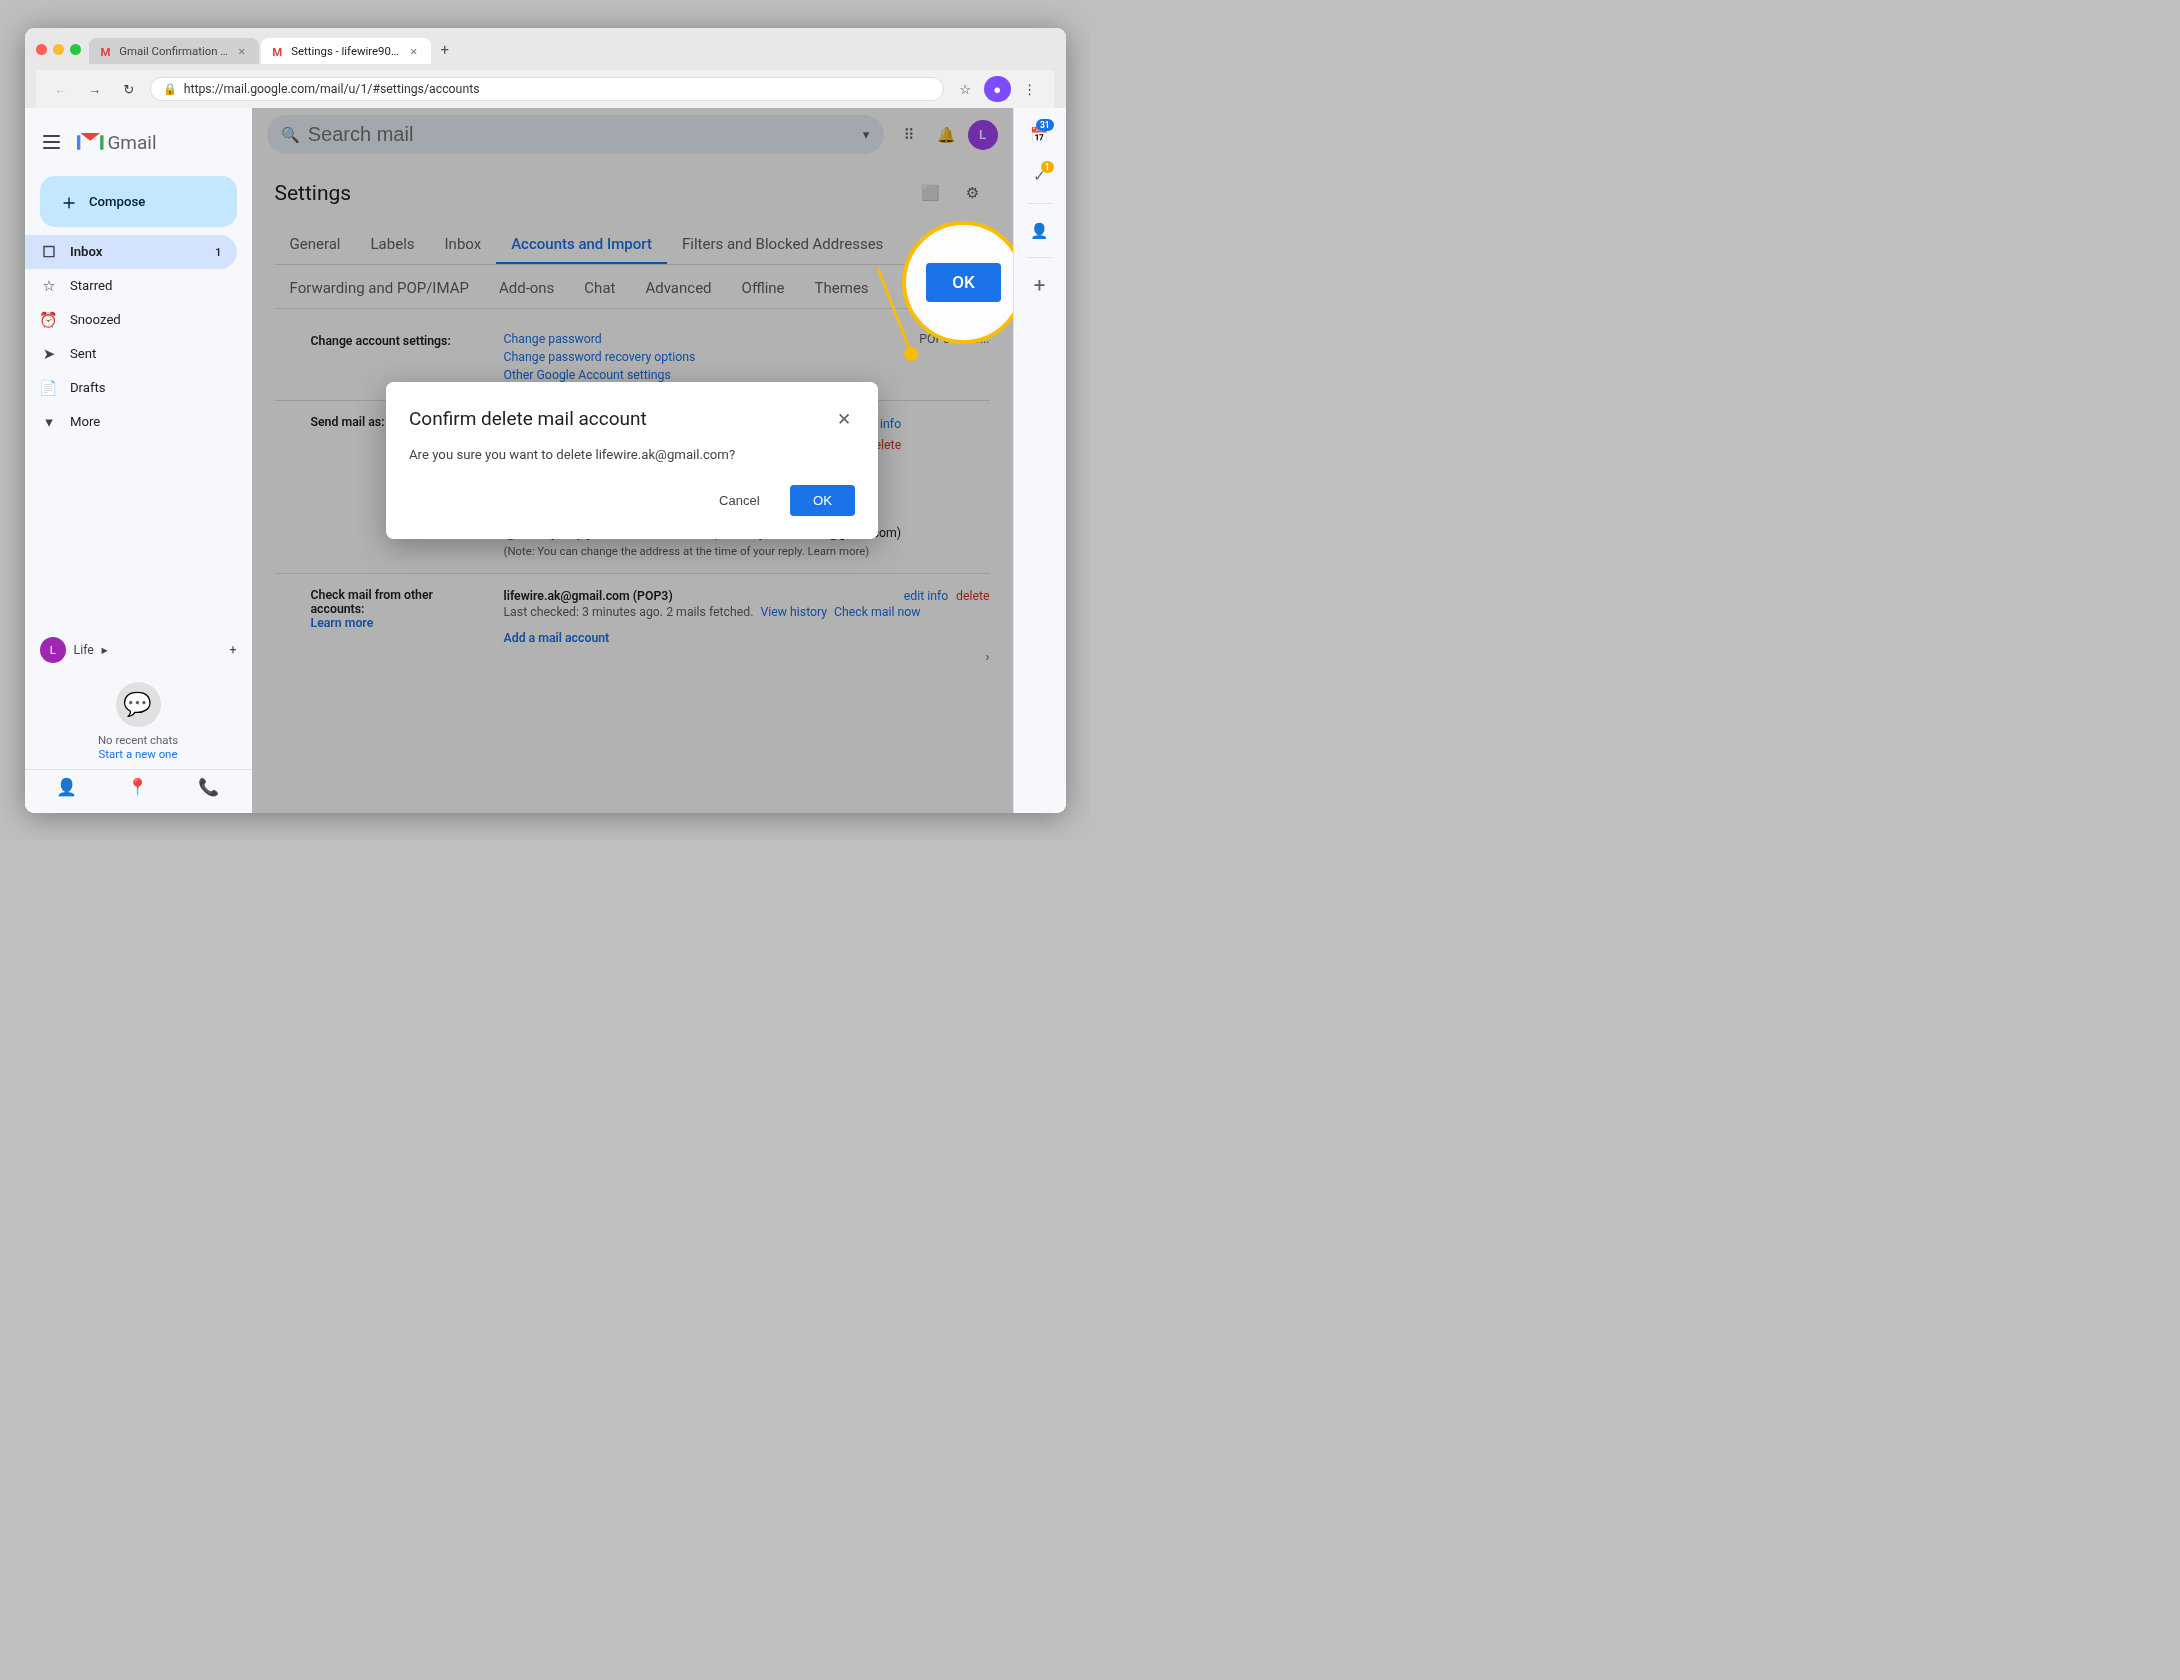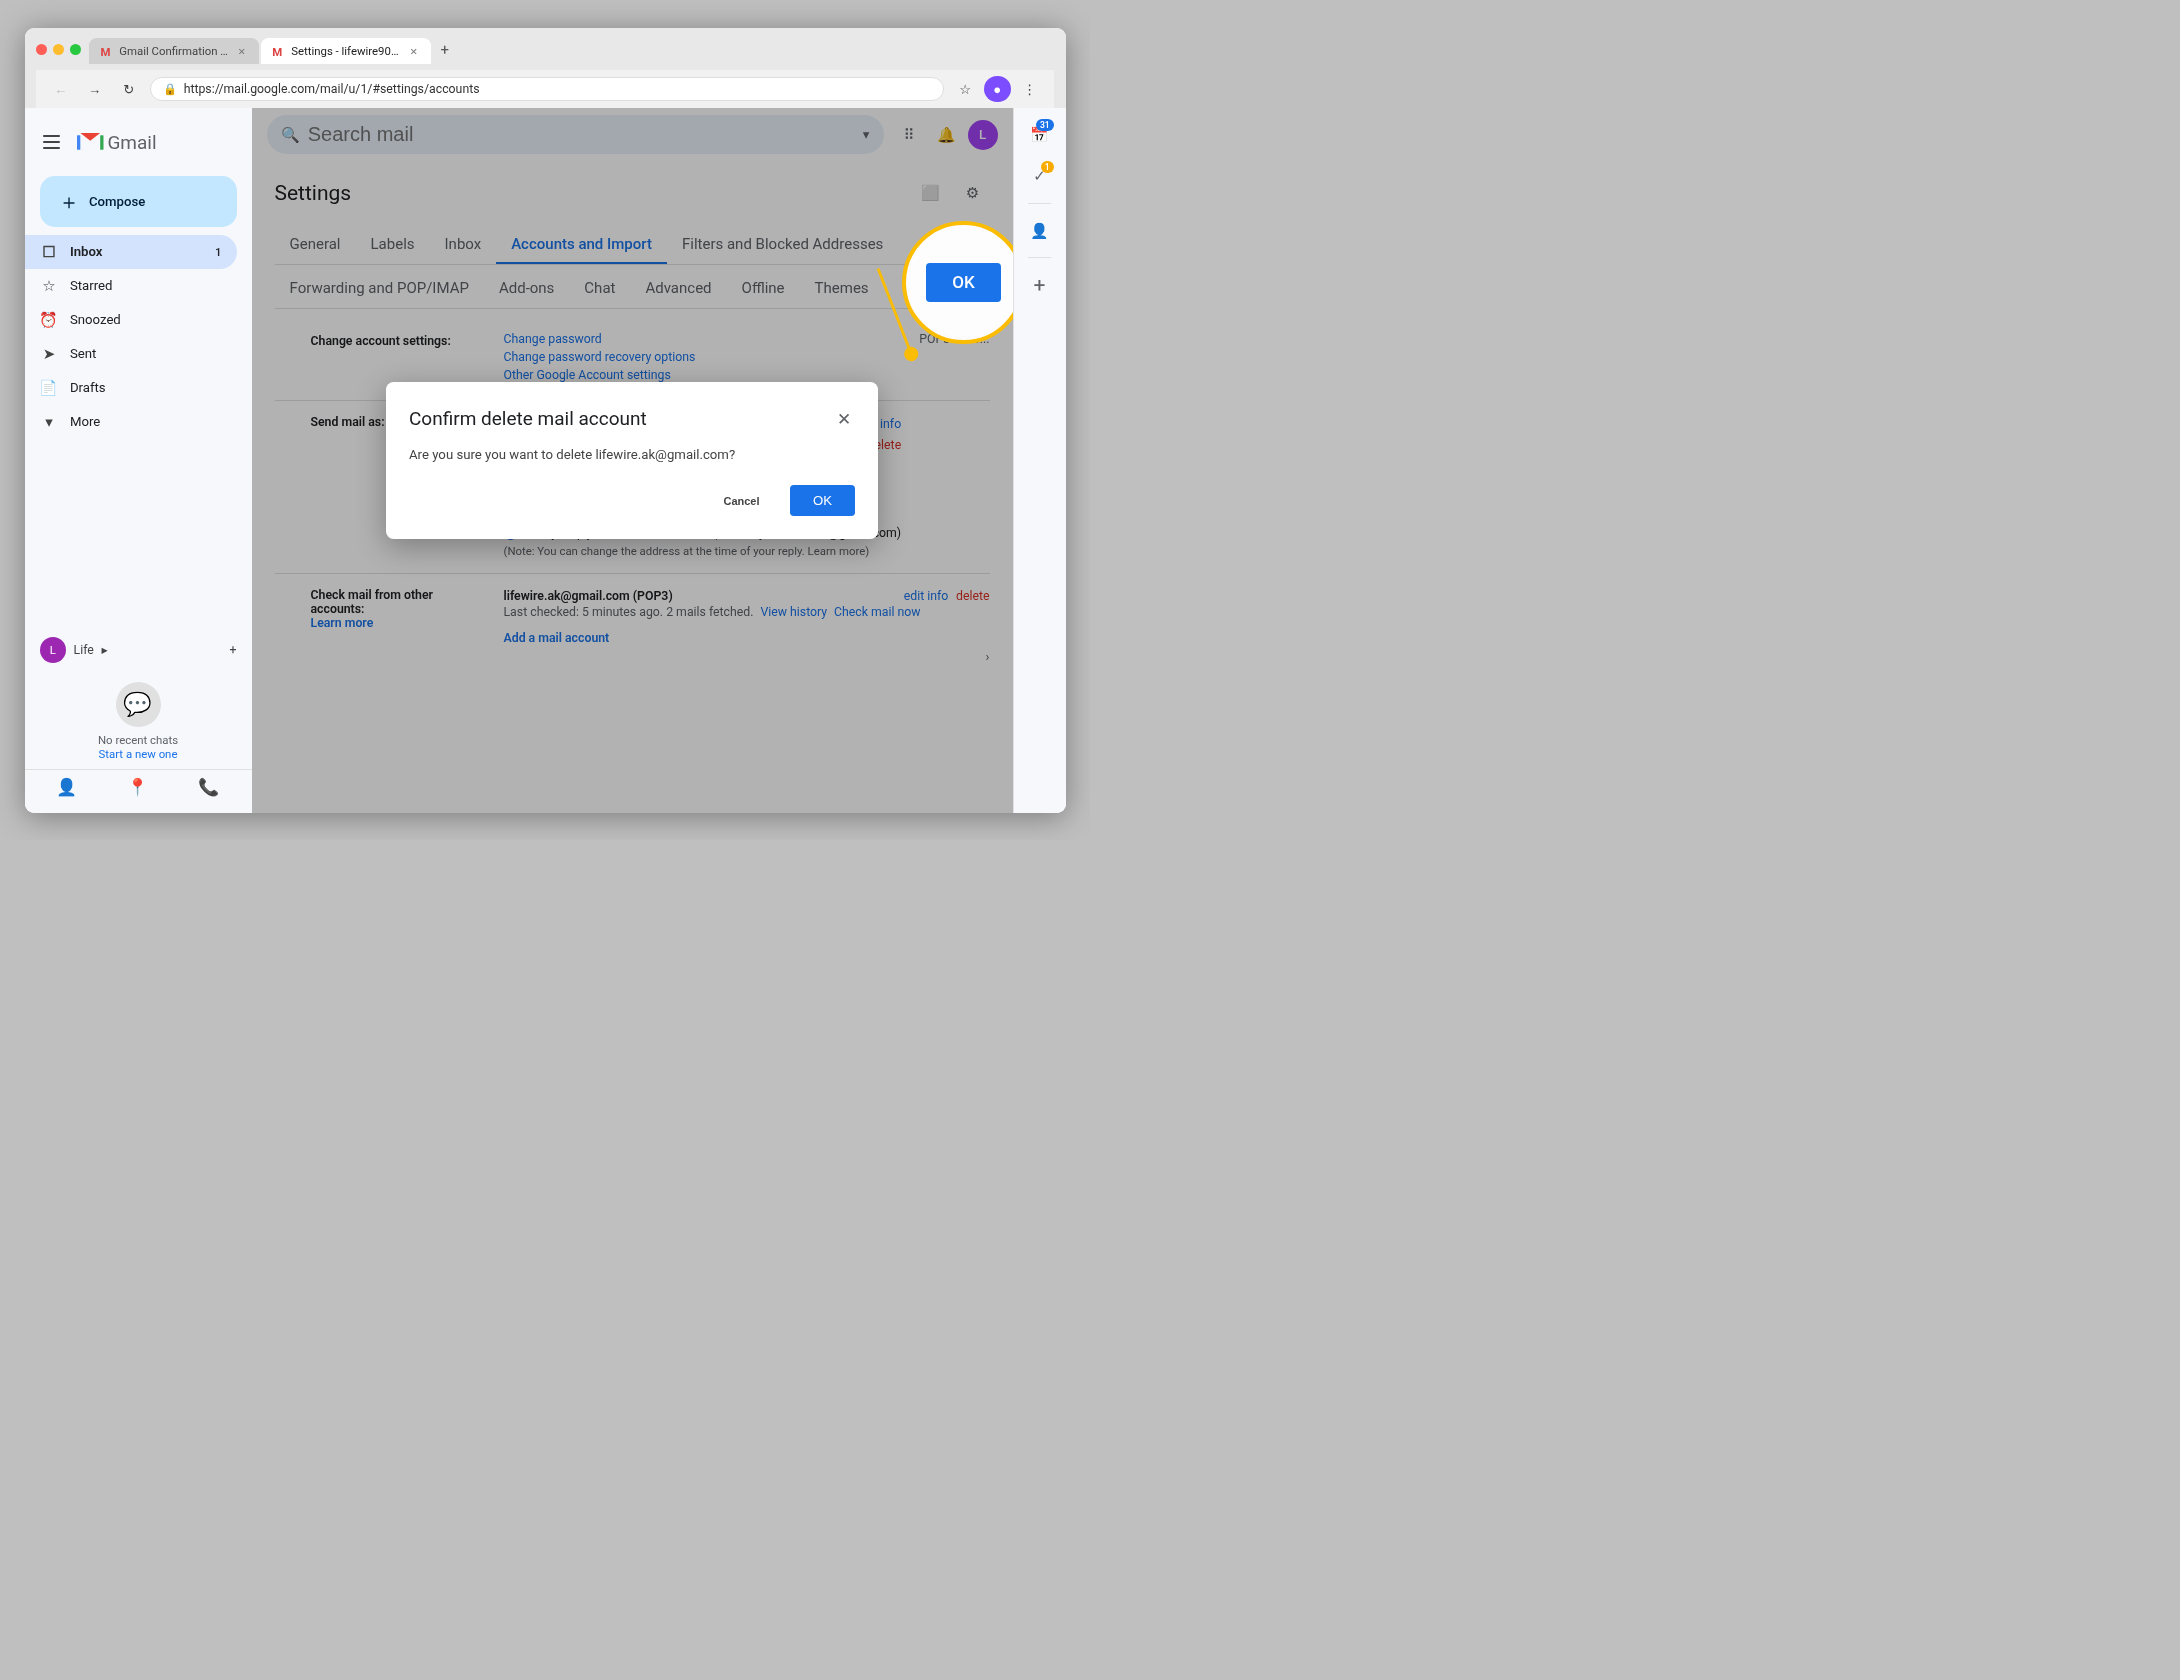--- a/index.html
+++ b/index.html
@@ -473,27 +473,27 @@
       color: #444;
       margin-bottom: 23px;
     }
     .modal-footer {
       display: flex;
       justify-content: flex-end;
       gap: 11.4px;
     }
     .btn-cancel {
       padding: 7.6px 19px;
-      font-size: 11px;
+      font-size: 13px;
       color: #444;
       background: transparent;
       border: none;
       border-radius: 3.8px;
       cursor: pointer;
-      font-weight: 700;
+      font-weight: 400;
     }
     .btn-ok {
       padding: 7.6px 23px;
       font-size: 13.2px;
       color: #fff;
       background: #1a73e8;
       border: none;
       border-radius: 3.8px;
       cursor: pointer;
       font-weight: 500;
@@ -747,21 +747,21 @@
           <div class="settings-value">
             <div class="settings-row" style="flex-direction:column;align-items:flex-start;gap:1.9px;">
               <div style="display:flex;justify-content:space-between;width:100%;">
                 <span class="pop3-label">lifewire.ak@gmail.com (POP3)</span>
                 <div class="inline-links">
                   <span class="action-link">edit info</span>
                   <span class="action-link red">delete</span>
                 </div>
               </div>
               <div style="font-size:12.3px;color:#5f6368;">
-                <span>Last checked: 5 minutes ago. 2 mails fetched.</span>
+                <span>Last checked: 3 minutes ago. 2 mails fetched.</span>
                 <a class="action-link" style="margin-left:3.8px;">View history</a>
                 <a class="action-link" style="margin-left:3.8px;">Check mail now</a>
               </div>
             </div>
             <div style="margin-top:7.6px;">
               <a class="link-blue" style="font-weight:600;">Add a mail account</a>
               <span style="float:right;color:#5f6368;font-size:13.2px;">›</span>
             </div>
           </div>
         </div>

